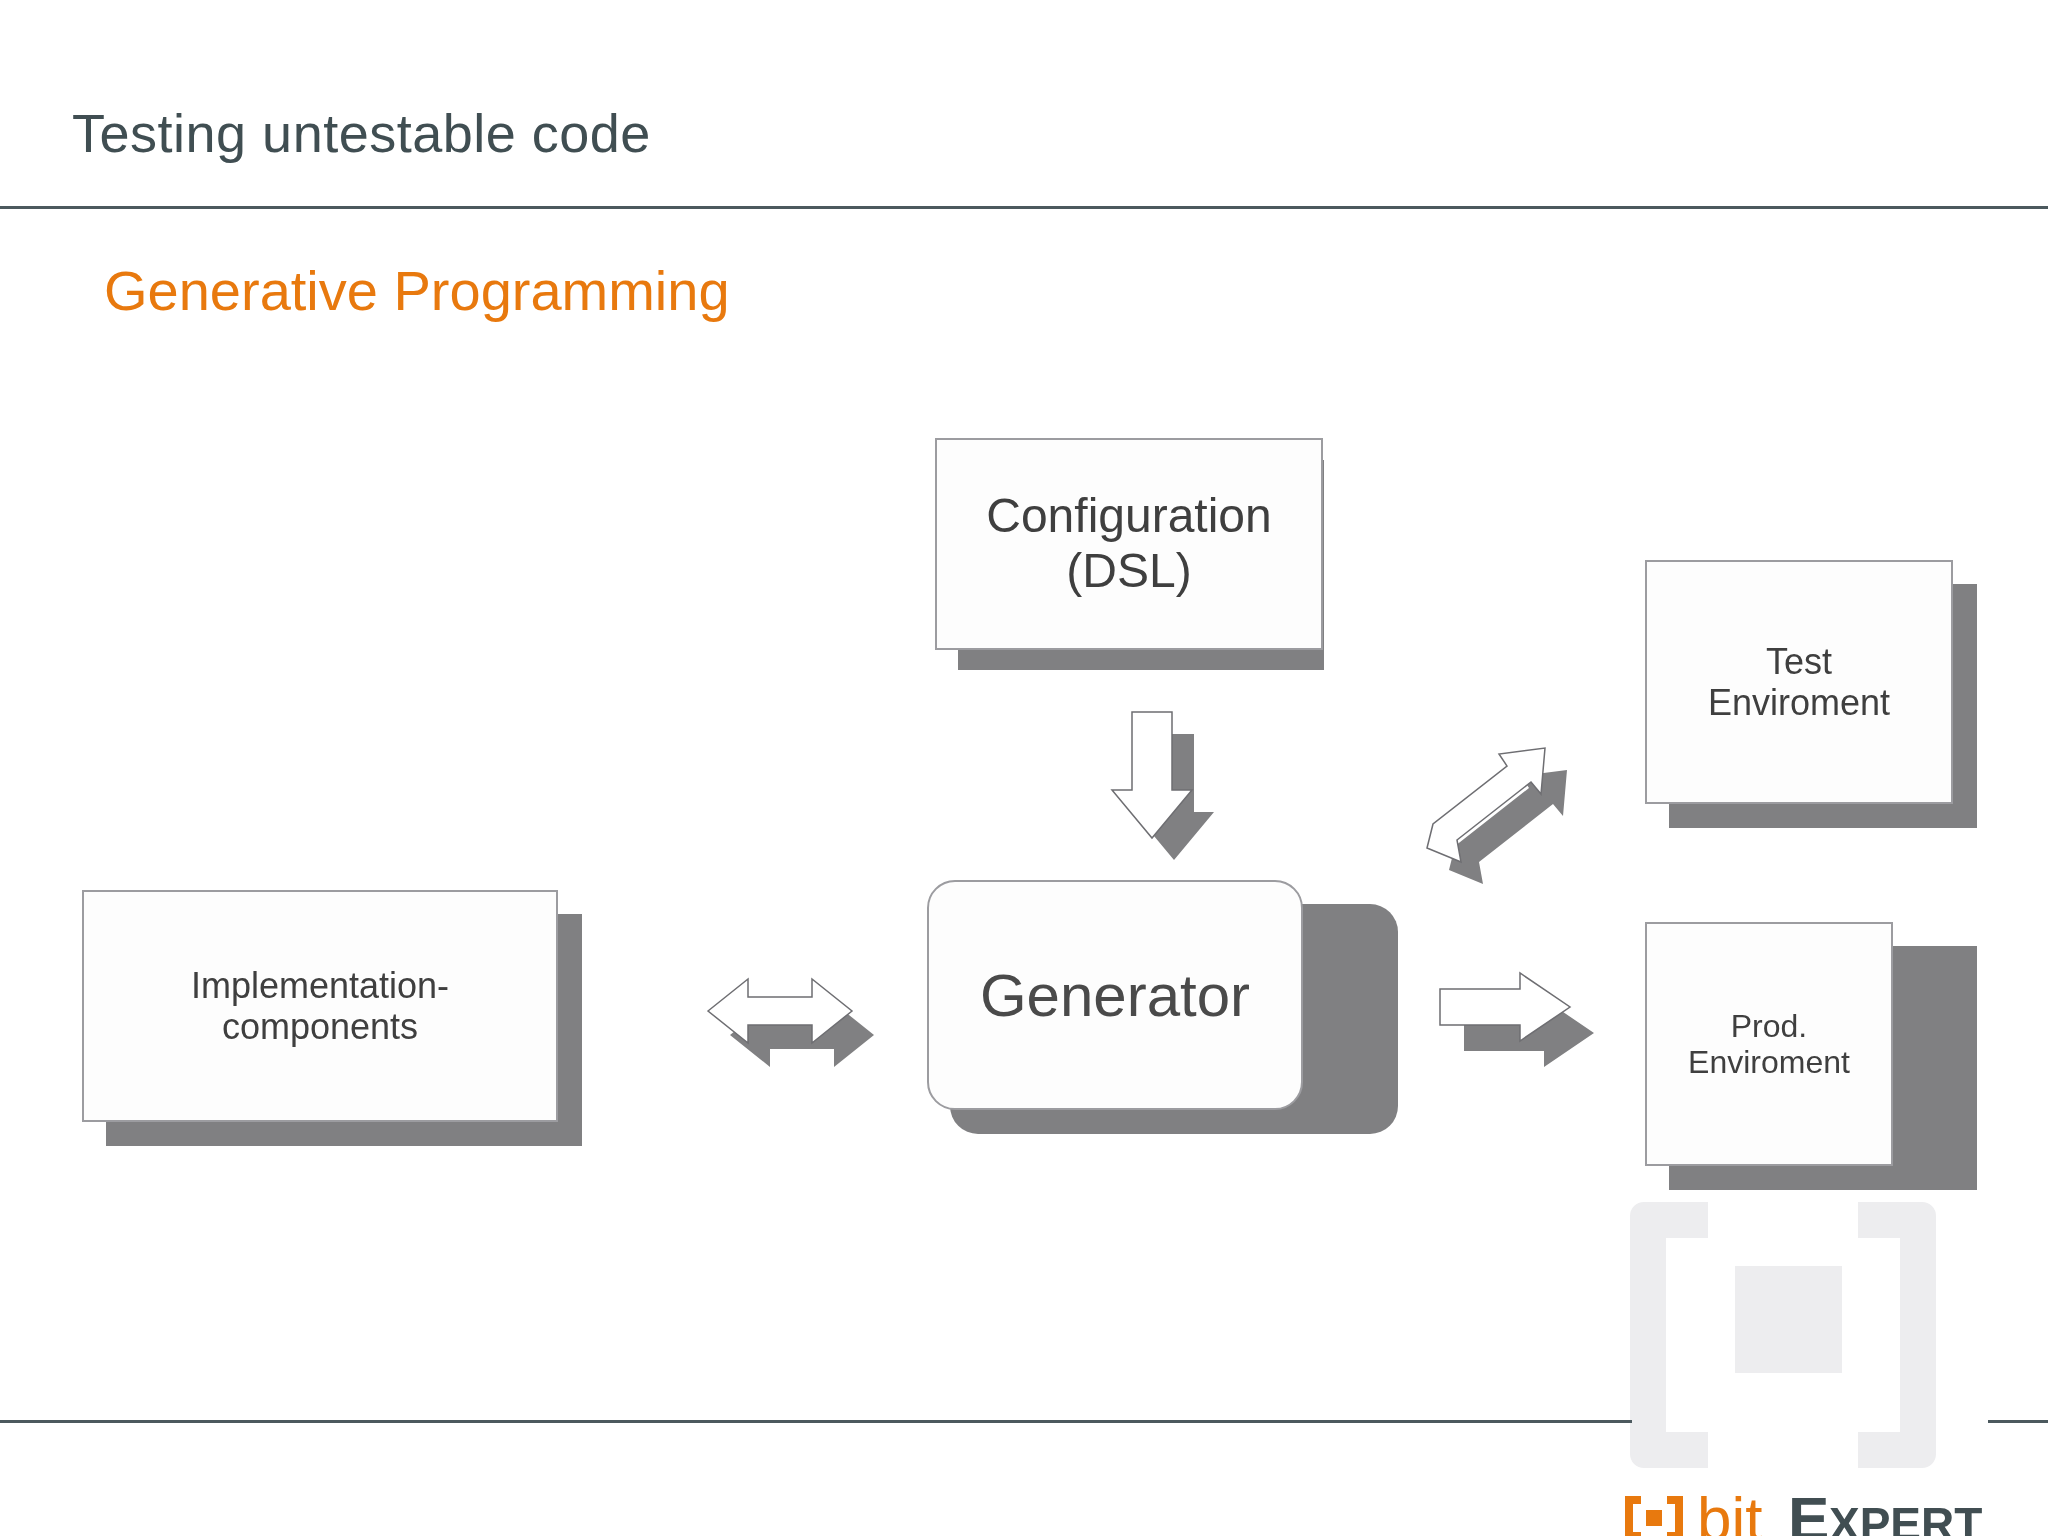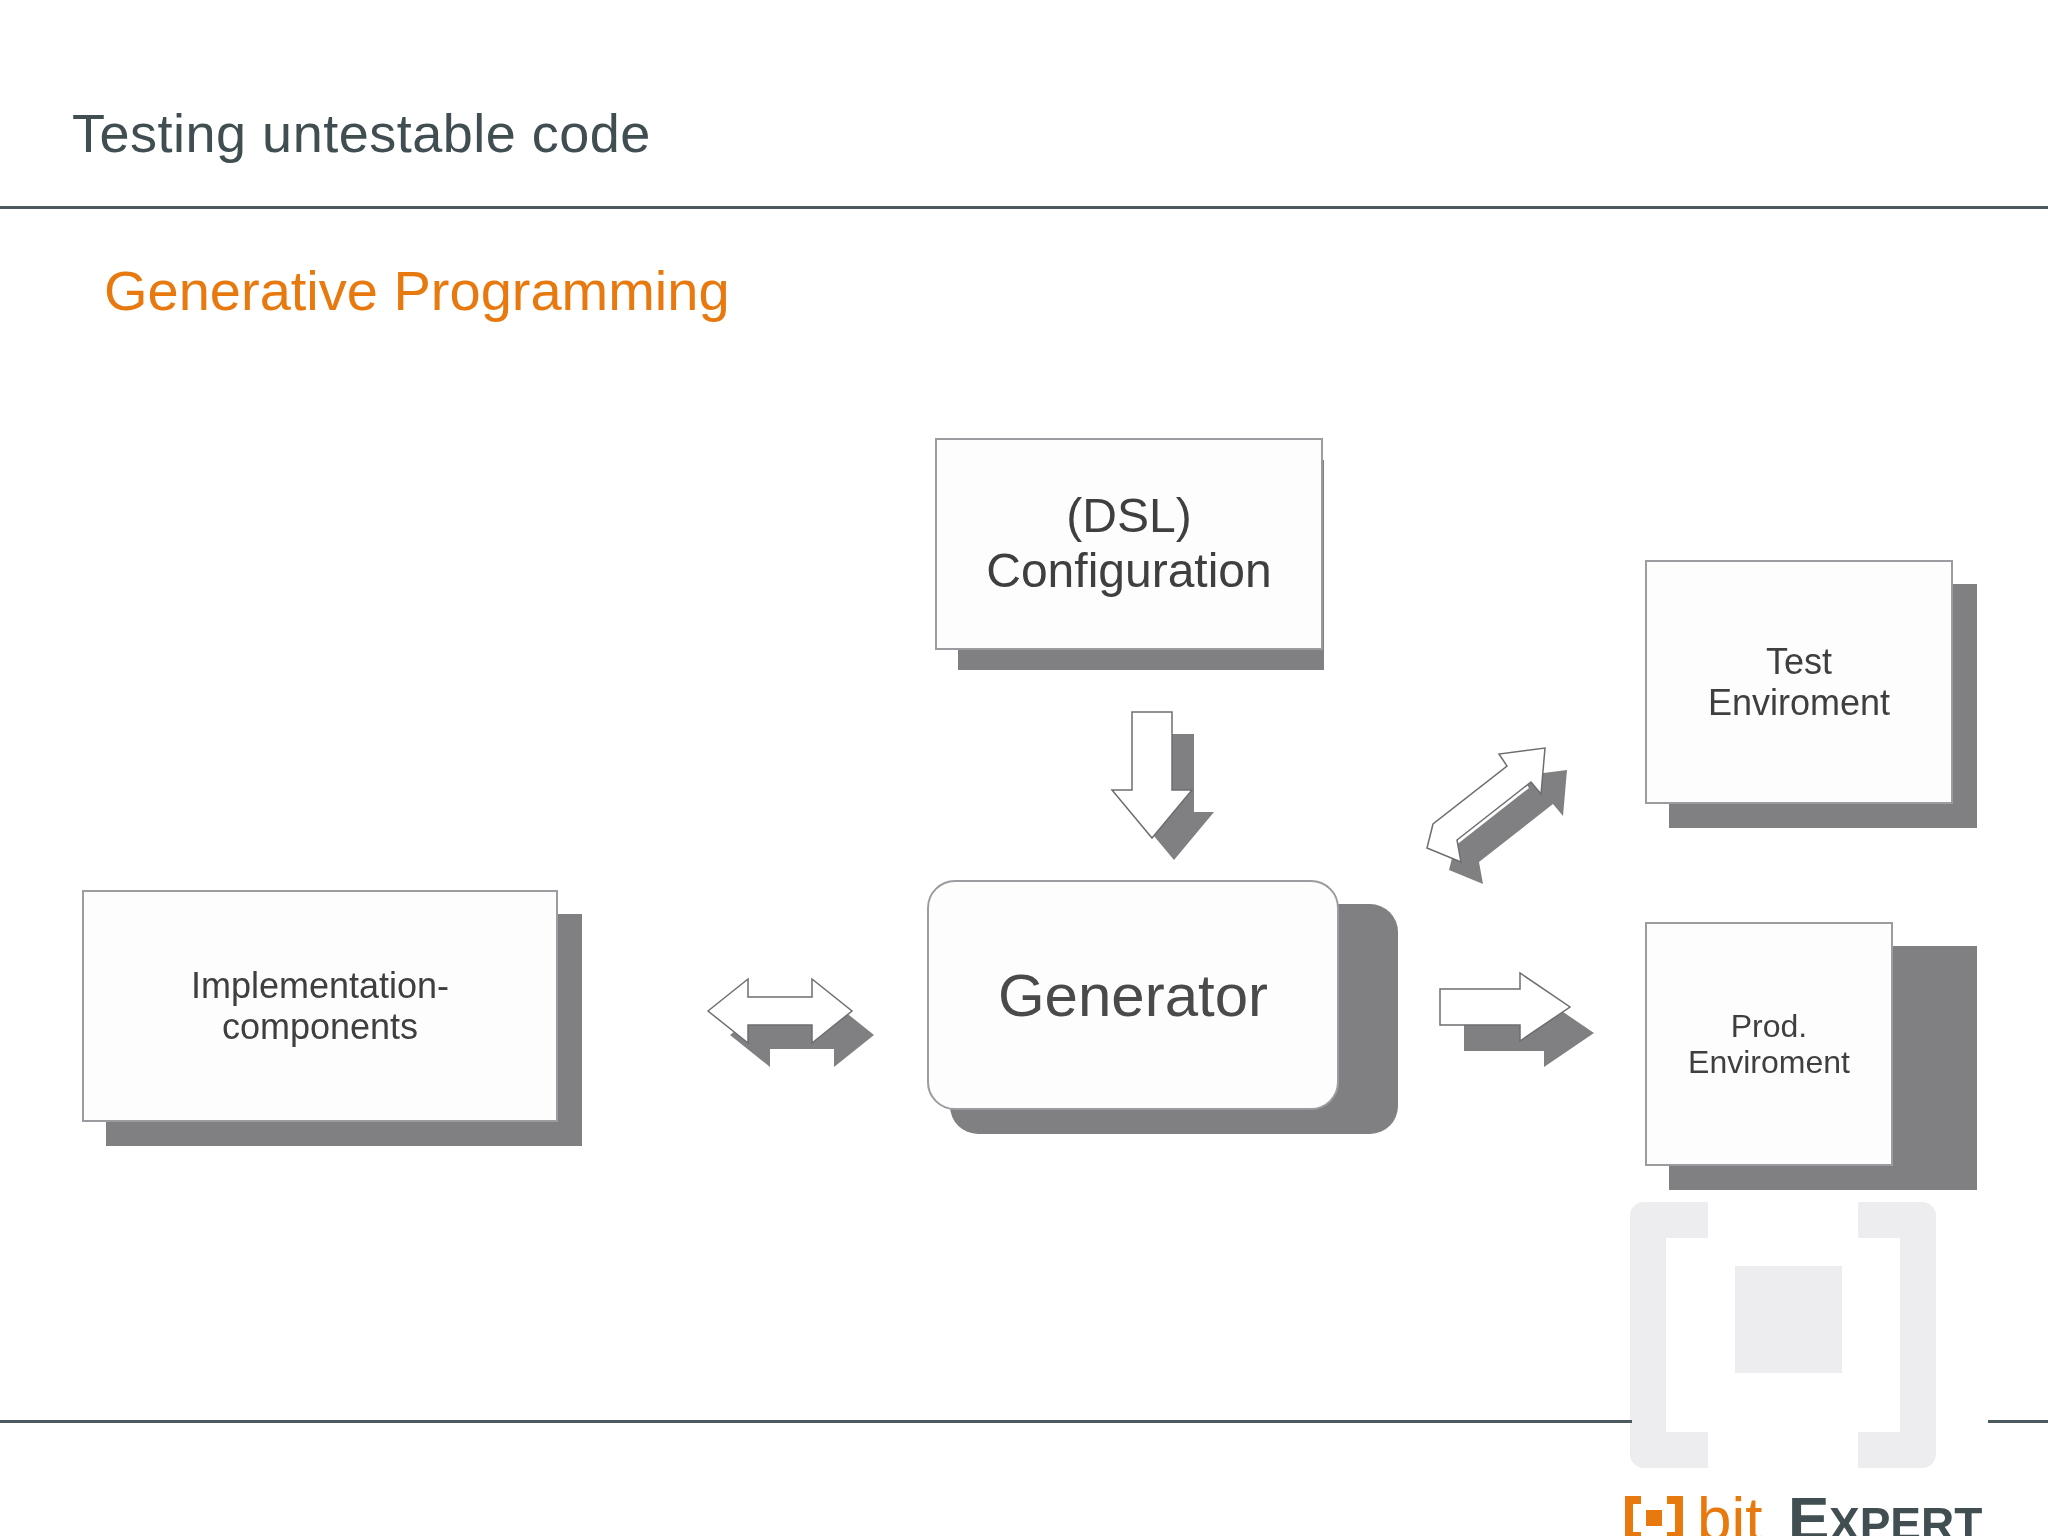--- a/index.html
+++ b/index.html
@@ -79,21 +79,21 @@
     position: absolute;
     background: #808082;
     border-radius: 28px;
   }
 
   
   #config-shadow   { left: 958px;  top: 414px;  width: 366px; height: 210px; }
   #config-box      { left: 935px;  top: 392px;  width: 388px; height: 212px; font-size: 48px; }
 
   #gen-shadow      { left: 950px;  top: 858px;  width: 448px; height: 230px; }
-  #gen-box         { left: 927px;  top: 834px;  width: 412px; height: 230px; font-size: 60px; }
+  #gen-box         { left: 927px;  top: 834px;  width: 376px; height: 230px; font-size: 60px; }
 
   #impl-shadow     { left: 106px;  top: 868px;  width: 476px; height: 232px; }
   #impl-box        { left: 82px;   top: 844px;  width: 476px; height: 232px; font-size: 36px; }
 
   #test-shadow     { left: 1669px; top: 538px;  width: 308px; height: 244px; }
   #test-box        { left: 1645px; top: 514px;  width: 308px; height: 244px; font-size: 36px; }
 
   #prod-shadow     { left: 1669px; top: 900px;  width: 308px; height: 244px; }
   #prod-box        { left: 1645px; top: 876px;  width: 248px; height: 244px; font-size: 32px; }
 
@@ -146,22 +146,22 @@
 <div id="slide">
 
   <div id="header-title">Testing untestable code</div>
   <div id="header-rule"></div>
 
   <div id="slide-title">Generative Programming</div>
 
   <div id="config-shadow" class="box-shadow"></div>
   <div id="config-box" class="box">
     <div>
+      <div>Configuration</div>
       <div>(DSL)</div>
-      <div>Configuration</div>
     </div>
   </div>
 
   <div id="gen-shadow" class="rbox-shadow"></div>
   <div id="gen-box" class="rbox">
     <div>Generator</div>
   </div>
 
   <div id="impl-shadow" class="box-shadow"></div>
   <div id="impl-box" class="box">

